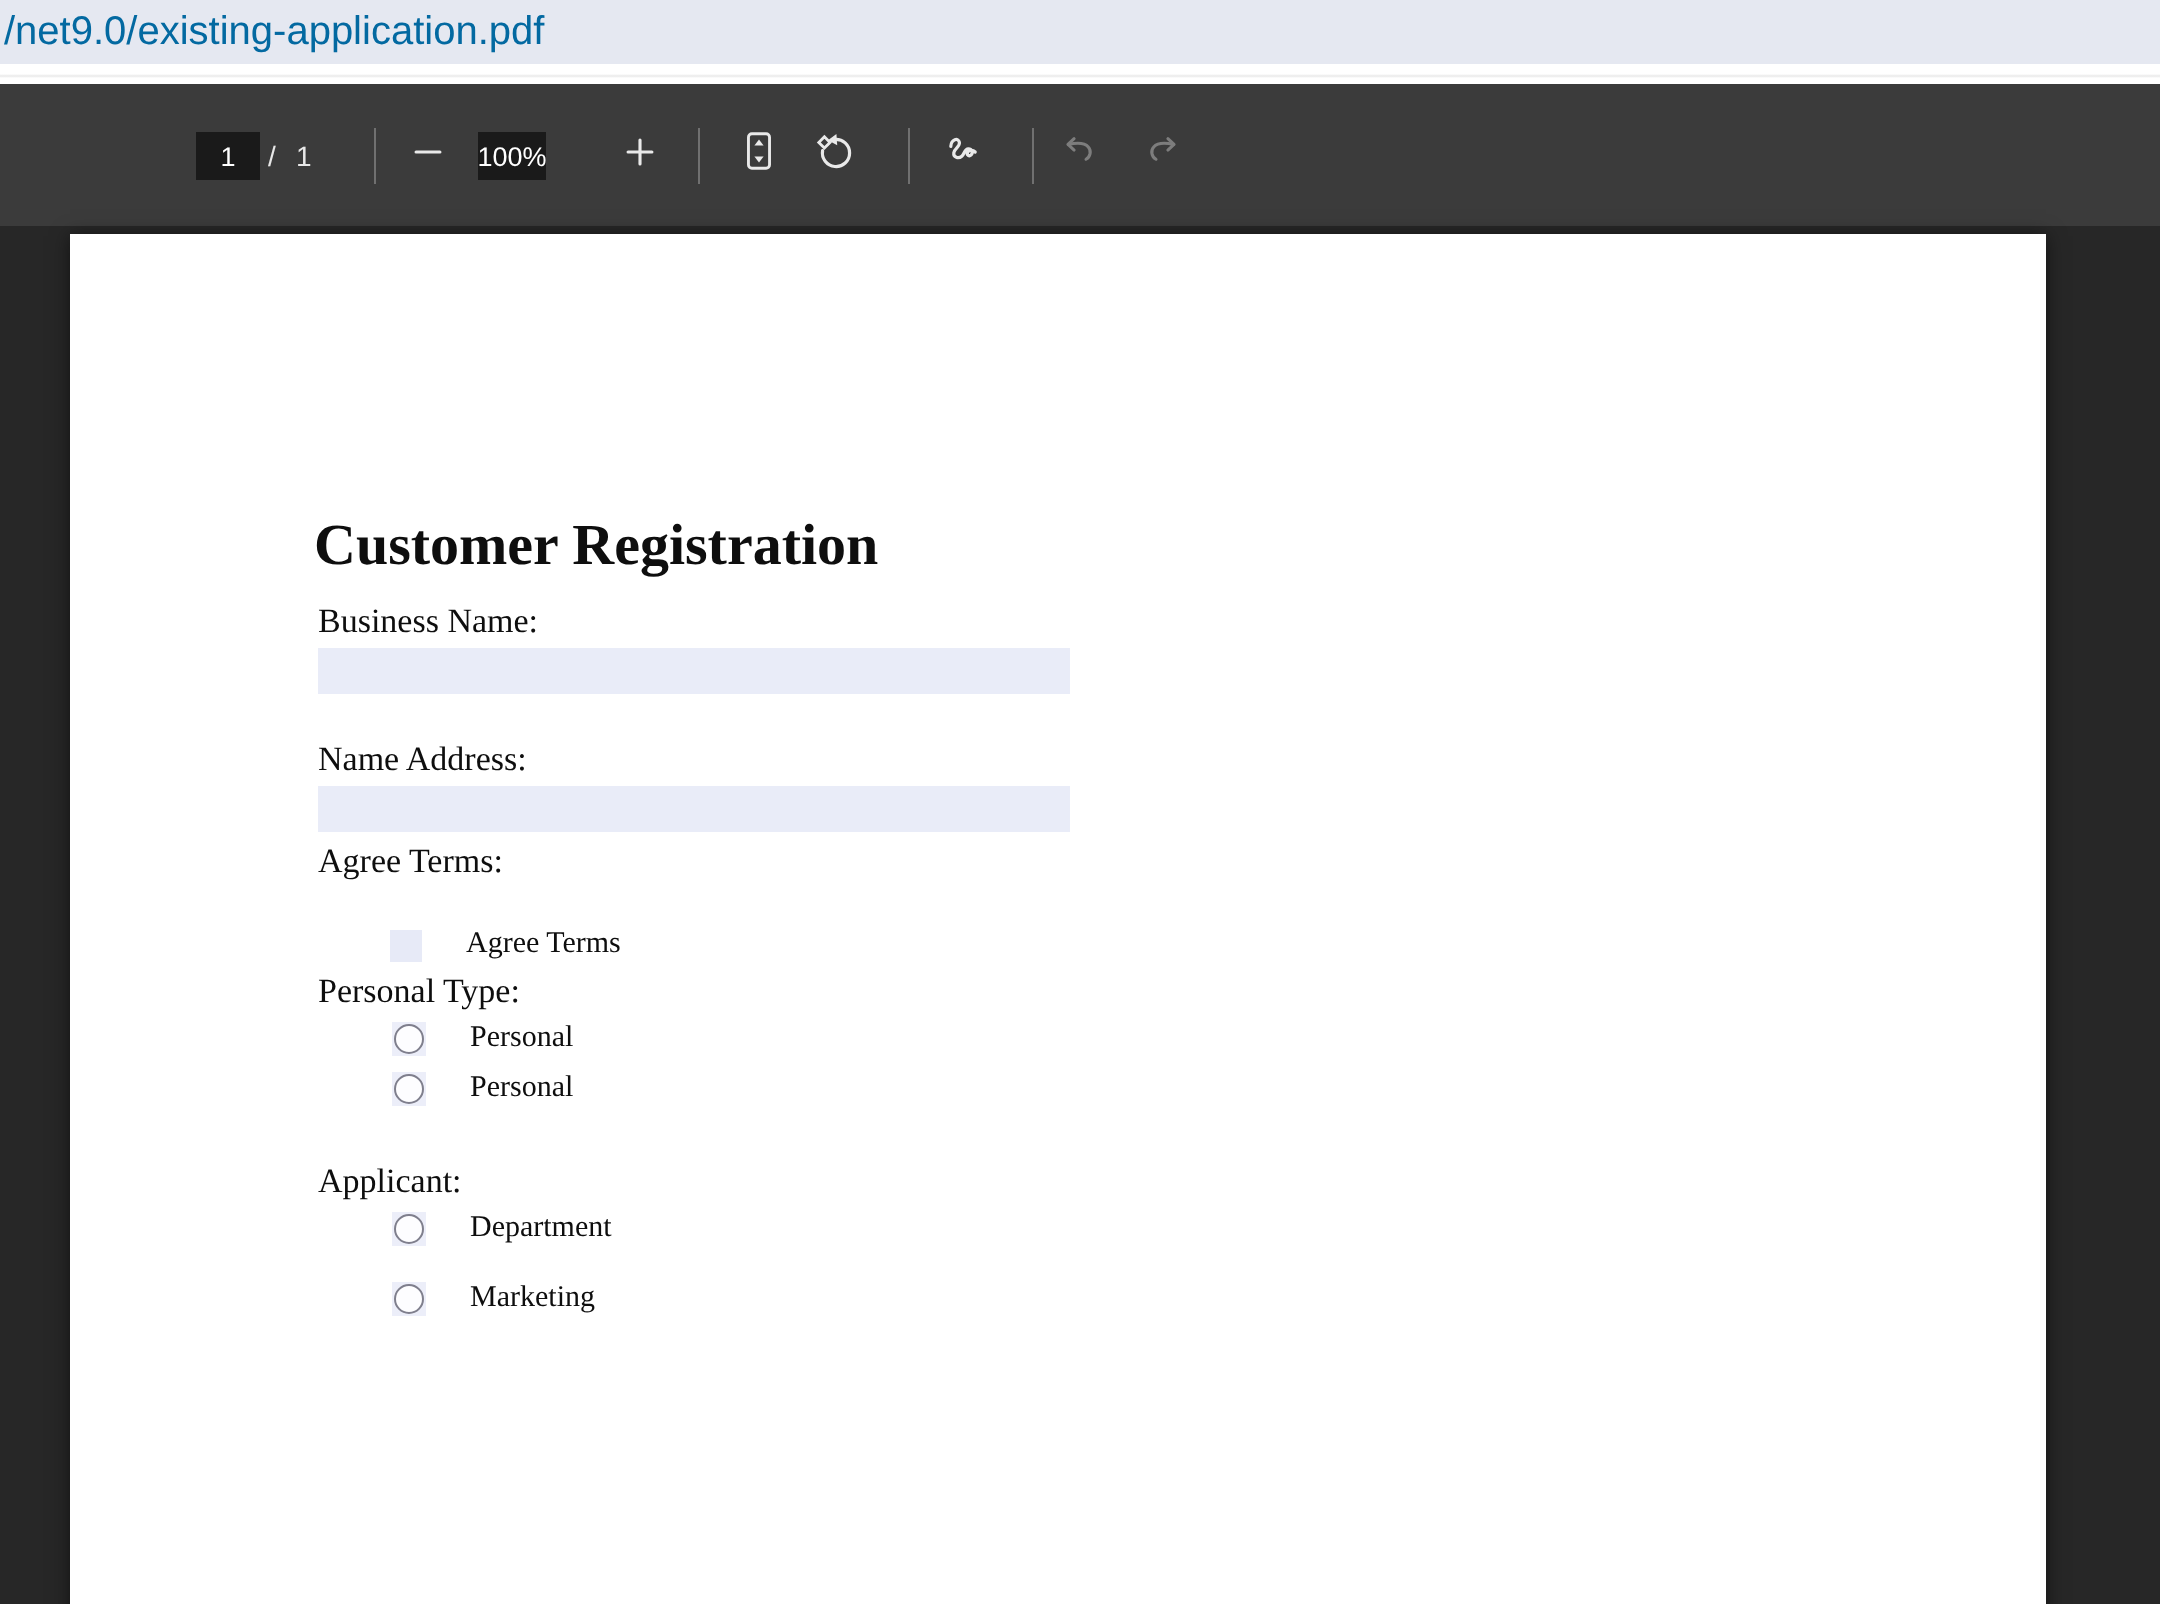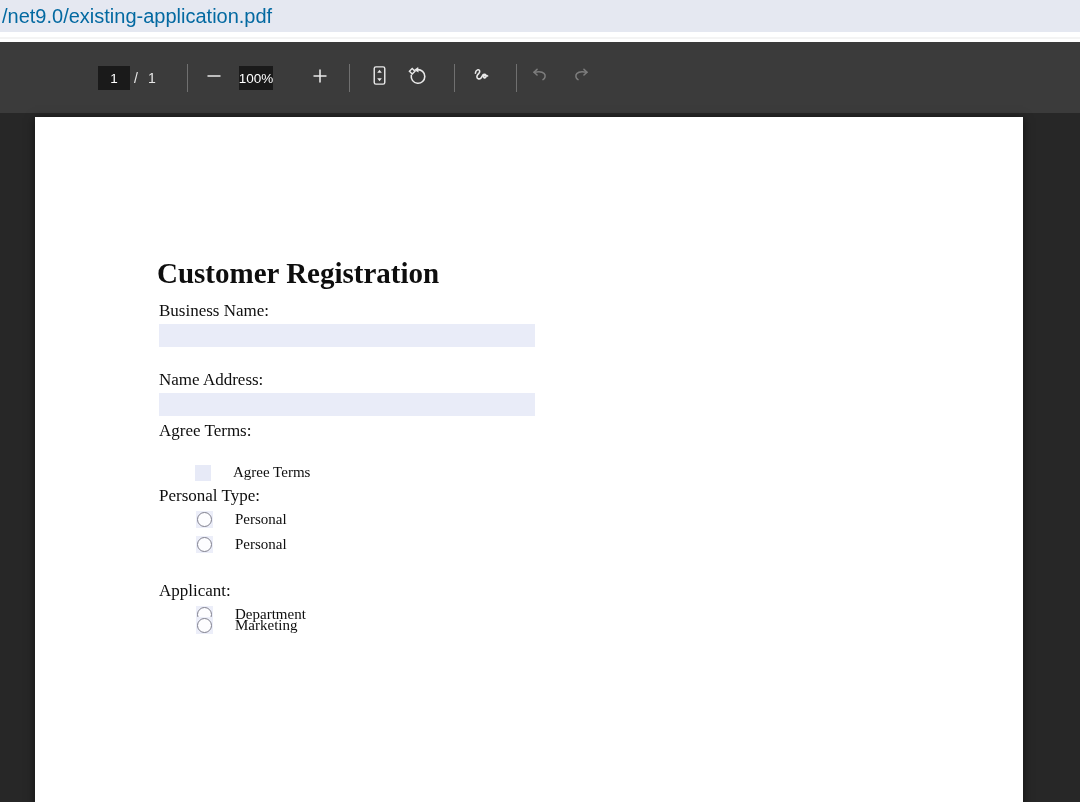--- a/index.html
+++ b/index.html
@@ -38,21 +38,21 @@
   .doc-label { position:absolute; left:124px; font-family:"Liberation Serif",serif;
                font-size:17px; color:#0e0e0e; line-height:1.25; }
   .l-applicant{top:183px}.l-email{top:252px}.l-agree{top:303px}.l-account{top:368px}.l-dept{top:463px}
   .doc-input { position:absolute; left:124px; width:376px; height:23px; background:#e9ecf8;
                border:none; padding:0 4px; font:15px "Liberation Serif",serif; color:#0e0e0e; }
   .f-name{top:207px}.f-email{top:276px}
   .opt-row { position:absolute; display:flex; align-items:center; gap:22px;
              font-family:"Liberation Serif",serif; font-size:15px; color:#0e0e0e;padding-left:32px; }
   .r-check{left:128px; top:347px}
   .r-personal{left:129px; top:394px}.r-business{left:129px; top:419px}
-  .r-eng{left:129px; top:489px}.r-mkt{left:129px; top:500px}
+  .r-eng{left:129px; top:489px}.r-mkt{left:129px; top:524px}
   .checkbox { width:16px; height:16px; background:#e7eaf7; flex:0 0 auto; }
   .radio-wrap { width:17px; height:17px; background:#eceef9; display:flex;
                 align-items:center; justify-content:center; flex:0 0 auto; }
   .radio { width:15px; height:15px; border:1.5px solid #7f7f8d; border-radius:50%; background:#fdfdff; }
 </style>
 </head>
 <body>
 
 <div>
 

